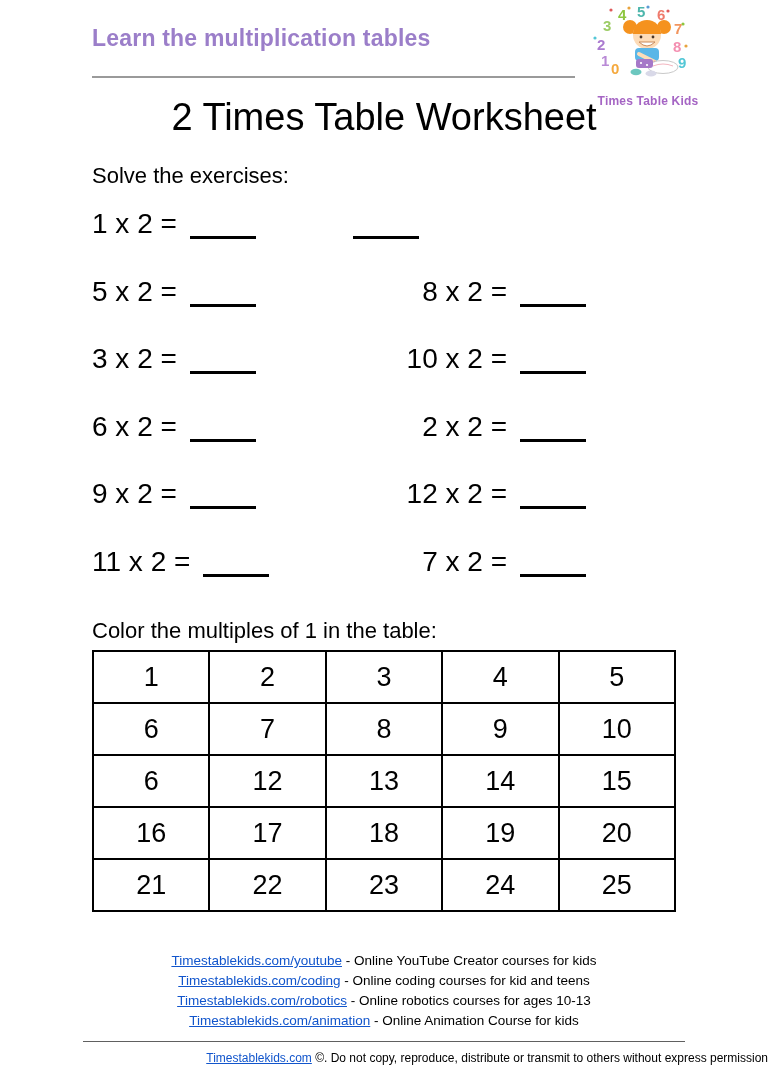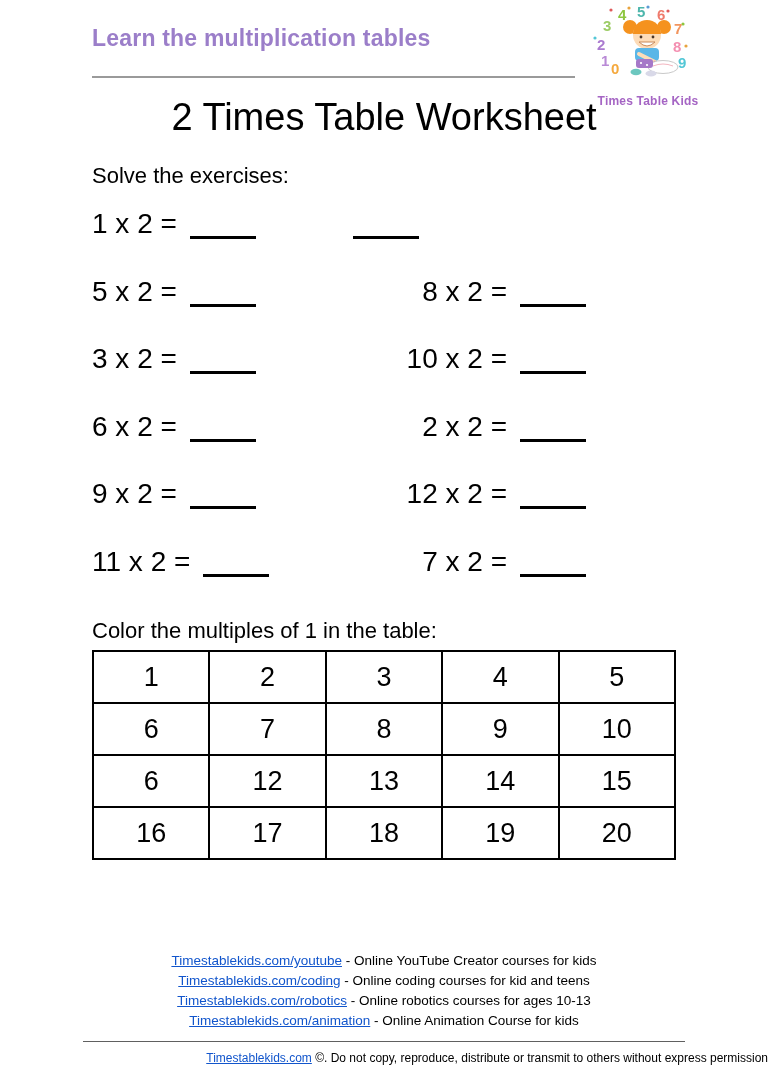--- a/index.html
+++ b/index.html
@@ -199,20 +199,27 @@
           <td>14</td>
           <td>15</td>
         </tr>
         <tr>
           <td>16</td>
           <td>17</td>
           <td>18</td>
           <td>19</td>
           <td>20</td>
         </tr>
+        <tr>
+          <td>21</td>
+          <td>22</td>
+          <td>23</td>
+          <td>24</td>
+          <td>25</td>
+        </tr>
       </tbody>
   </table>
 
   <div class="promo-links">
       <div class="link-line"><a class="link" href="#">Timestablekids.com/youtube</a><span class="desc"> - Online YouTube Creator courses for kids</span></div>
       <div class="link-line"><a class="link" href="#">Timestablekids.com/coding</a><span class="desc"> - Online coding courses for kid and teens</span></div>
       <div class="link-line"><a class="link" href="#">Timestablekids.com/robotics</a><span class="desc"> - Online robotics courses for ages 10-13</span></div>
       <div class="link-line"><a class="link" href="#">Timestablekids.com/animation</a><span class="desc"> - Online Animation Course for kids</span></div>
     </div>
 

